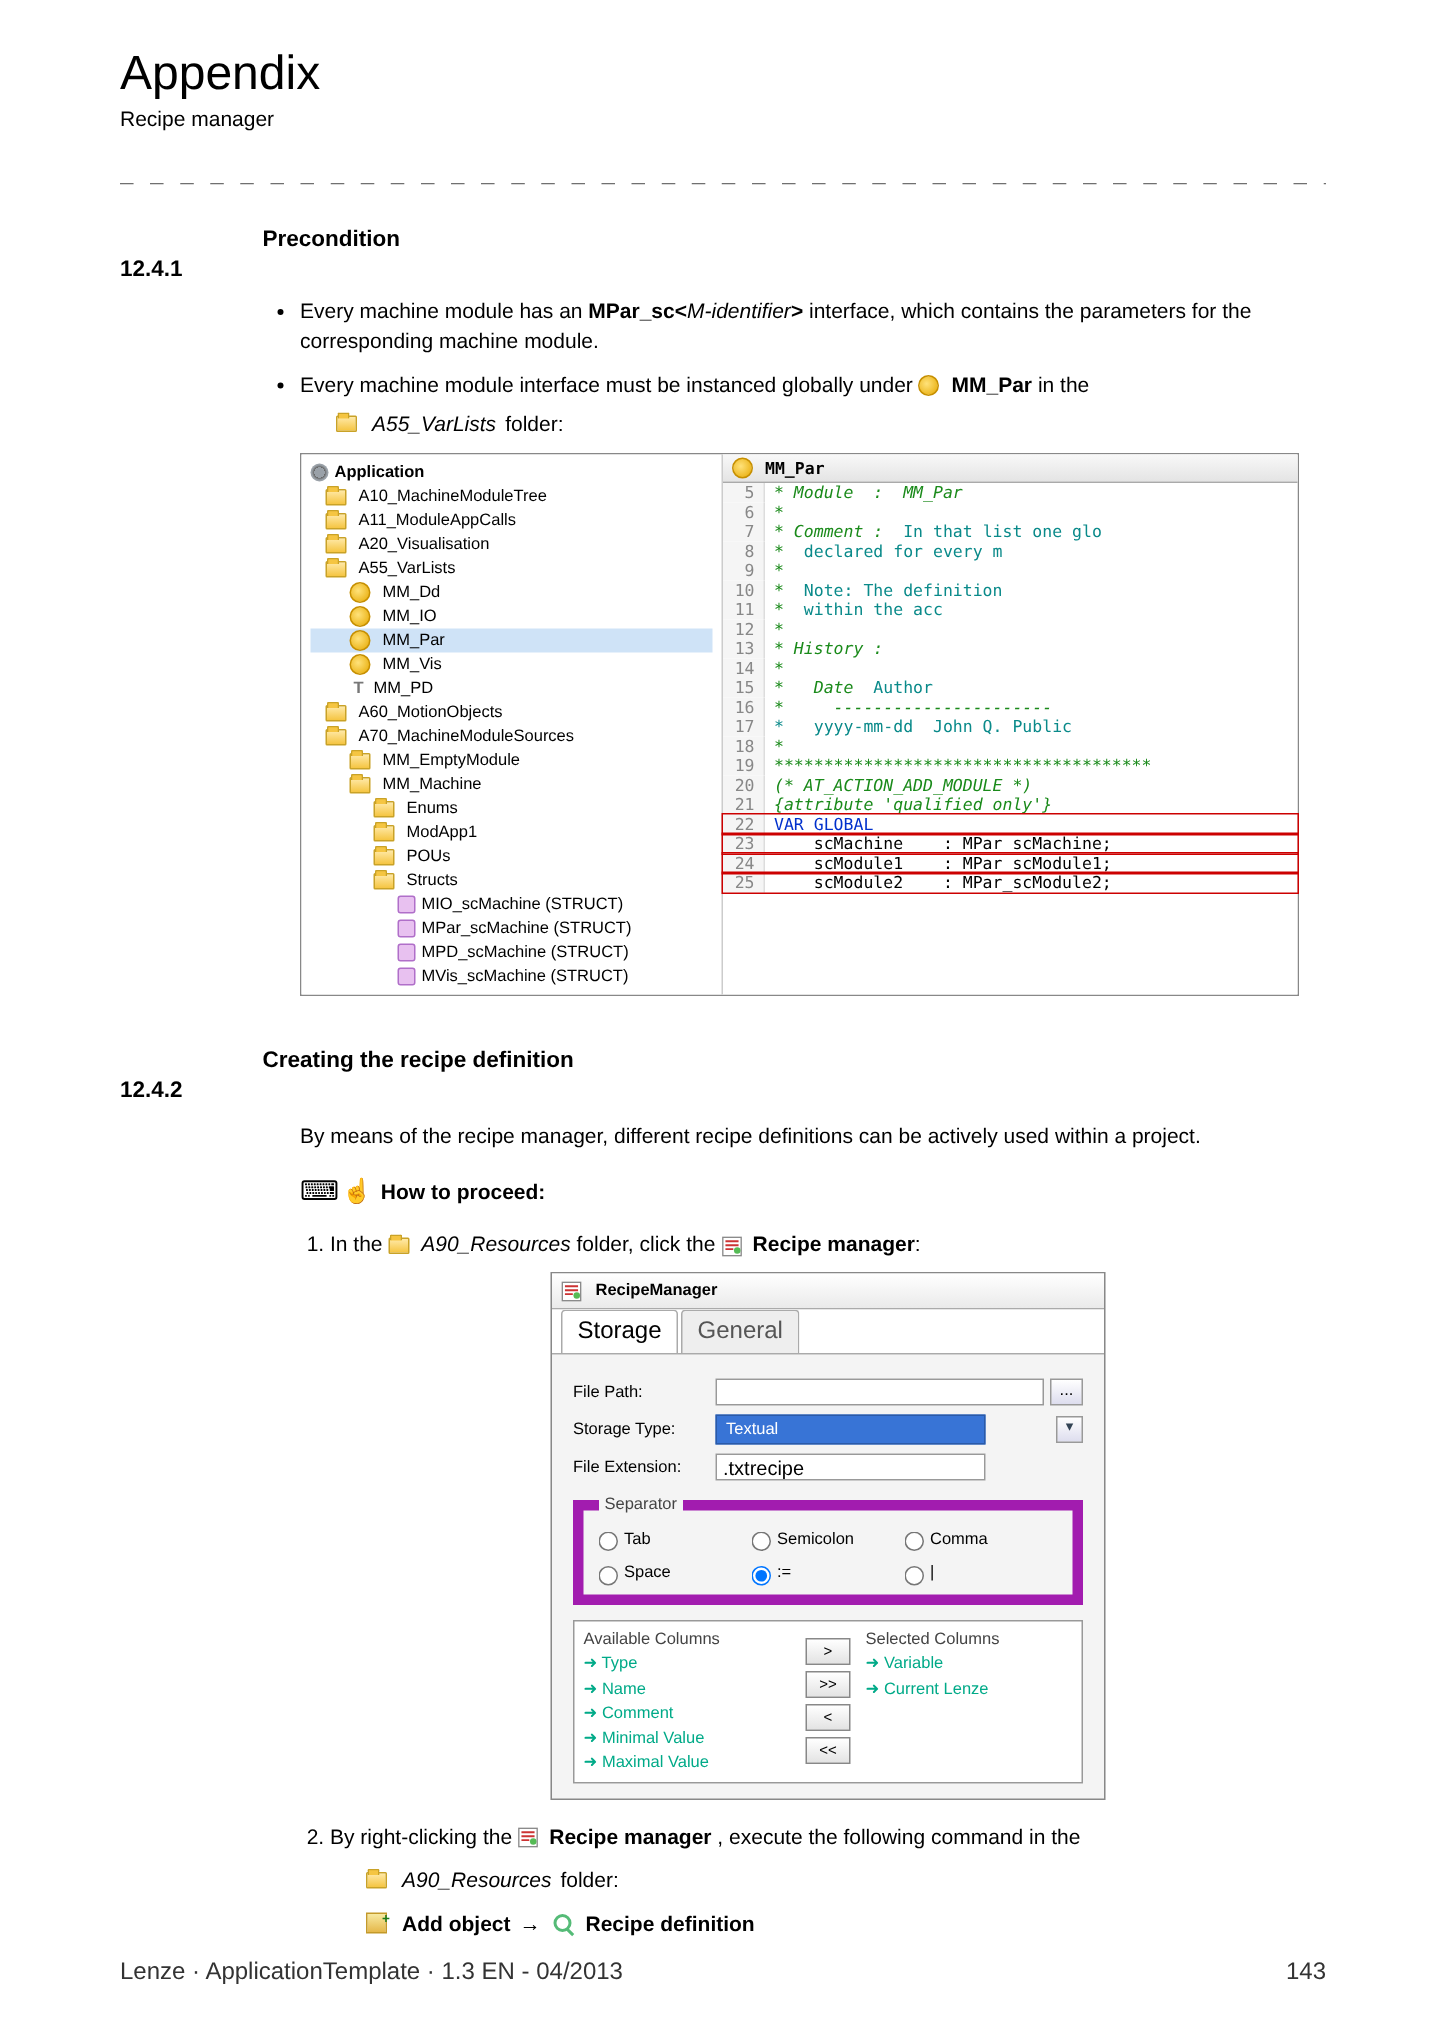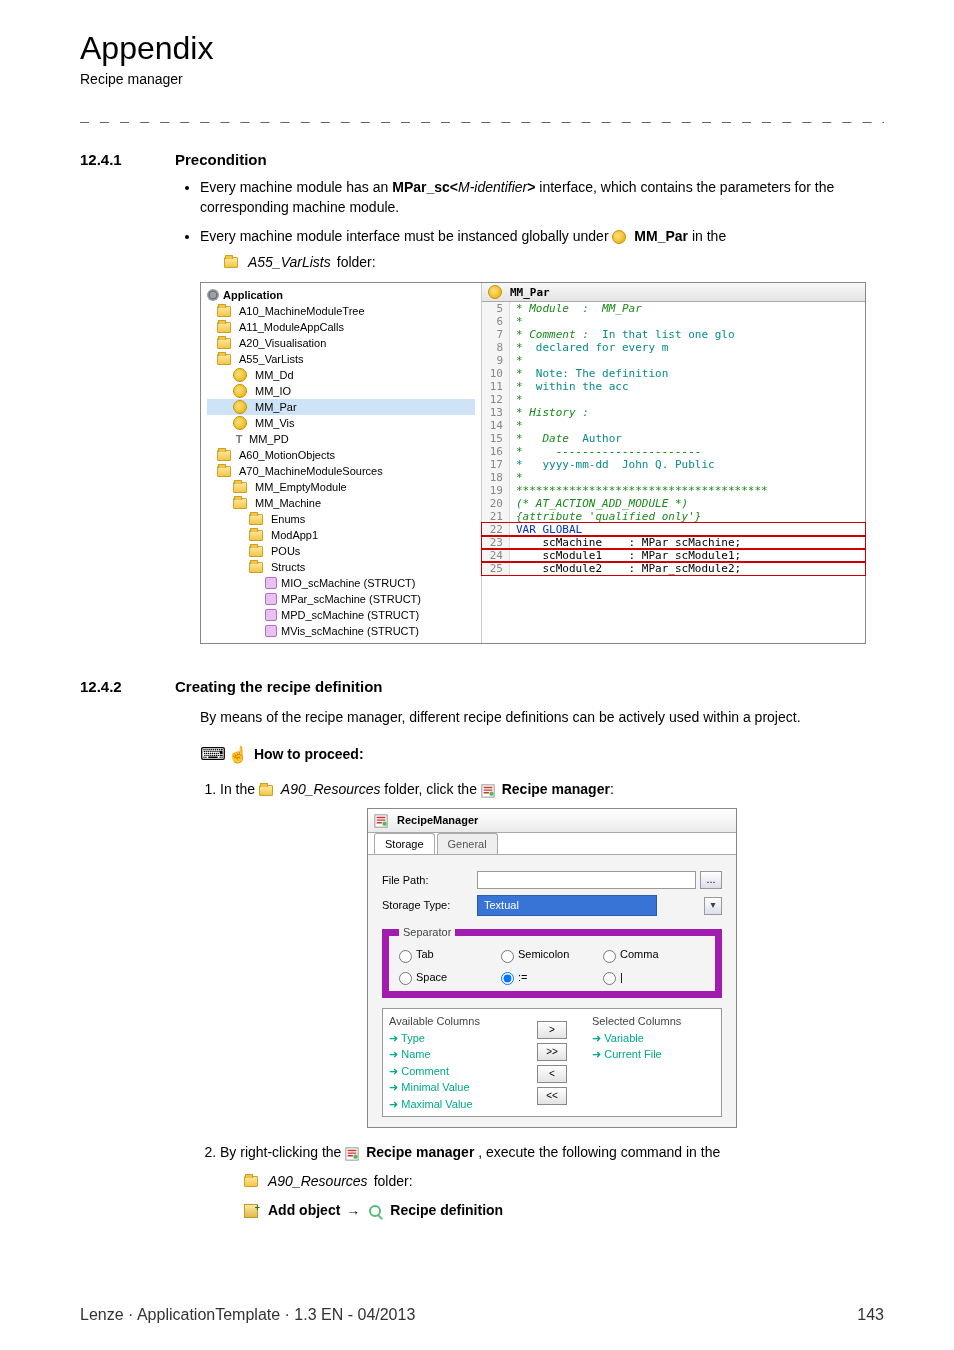--- a/index.html
+++ b/index.html
@@ -10,21 +10,21 @@
     font-family: "Segoe UI", Arial, sans-serif;
     color: #000;
     position: relative;
     padding: 30px 70px 30px 80px;
     font-size: 14px;
   }
   .header-title { font-size: 32px; font-weight: 400; }
   .header-sub { font-size: 14px; margin-top: 4px; }
   .dashes { letter-spacing: 1px; margin-top: 18px; font-family: monospace; font-size: 15px; white-space: nowrap; overflow: hidden; }
   .section-row { display: flex; margin-top: 28px; }
-  .section-num { width: 95px; font-weight: 700; font-size: 15px; }
+  .section-num { width: 95px; font-weight: 700; font-size: 15px; margin-top: 20px; }
   .section-title { font-weight: 700; font-size: 15px; }
   .indent { margin-left: 120px; }
   ul { list-style: disc; margin-left: 16px; }
   li { margin-top: 10px; line-height: 1.4; }
   .sub { margin-top: 6px; margin-left: 24px; display:flex; align-items:center; gap:6px;}
   .folder-icon { display:inline-block; width:14px; height:11px; background:linear-gradient(#ffe9a8,#f5c542); border:1px solid #c9a227; border-radius:1px; position:relative; vertical-align:middle; margin-right:4px;}
   .folder-icon::before{content:"";position:absolute;top:-3px;left:0;width:6px;height:3px;background:#f5c542;border:1px solid #c9a227;border-bottom:none;border-radius:1px 1px 0 0;}
   .gvl-icon { display:inline-block; width:14px; height:14px; background:radial-gradient(circle at 40% 40%, #ffe27a, #e6a800); border:1px solid #c68f00; border-radius:50%; vertical-align:middle; margin-right:4px;}
   .rm-icon { display:inline-block; width:14px; height:14px; vertical-align:middle; margin-right:3px; }
   
@@ -44,35 +44,35 @@
   .tabhdr { background:linear-gradient(#f8f8f8,#e4e4e4); border-bottom:1px solid #aaa; padding:2px 6px; display:flex; align-items:center; gap:4px;}
   .code-line { display:flex; }
   .gutter { width:28px; text-align:right; padding-right:6px; color:#888; background:#f5f5f5; border-right:1px solid #ddd;}
   .cgreen{color:#1a8a1a;font-style:italic;}
   .cblue{color:#0030cc;}
   .cteal{color:#0a8a8a;}
   .credbox{ outline:1px solid #c00; }
   
   .panel2 { width:370px; margin:8px auto 0 auto; border:1px solid #888; font-size:11px; font-family:Tahoma,sans-serif; background:#f4f4f4;}
   .panel2 .titlebar{ background:linear-gradient(#fff,#eaeaea); border-bottom:1px solid #aaa; padding:3px 6px; display:flex; align-items:center; gap:6px; font-weight:bold;}
-  .tabs2{display:flex; background:#fff; border-bottom:1px solid #aaa; padding-left:6px; font-size:11px;}
+  .tabs2{display:flex; background:#fff; border-bottom:1px solid #aaa; padding-left:6px; font-size:16px;}
   .tab2{border:1px solid #aaa; border-bottom:none; padding:2px 10px; background:#fff; margin-right:2px; border-radius:3px 3px 0 0;}
   .tab2.inactive{background:#eee;color:#555;}
   .form{padding:10px 14px;}
   .frow{display:flex; align-items:center; margin:6px 0;}
   .flabel{width:95px;}
   .selectbox{background:#3874d6;color:#fff;padding:1px 6px;border:1px solid #2a5aa8;width:180px;}
   .dropbtn{width:18px;height:18px;border:1px solid #999;background:linear-gradient(#fff,#dde);margin-left:2px;text-align:center;line-height:14px;font-size:10px;color:#345;}
   .txtinput{border:1px solid #999;background:#fff;height:18px;width:180px;padding:0 4px;}
   .dotbtn{width:22px;height:18px;border:1px solid #999;background:linear-gradient(#fff,#dde);margin-left:4px;text-align:center;line-height:14px;}
   fieldset.sep{border:7px solid #a21caf;margin-top:8px;padding:6px 10px;}
   fieldset.sep legend{padding:0 4px;color:#444;}
   .radios{display:grid;grid-template-columns:1fr 1fr 1fr;row-gap:6px;font-size:11px;}
   .radios label{display:flex;align-items:flex-end;gap:4px;}
-  .cols{display:flex;border:1px solid #999;margin-top:10px;background:#fff;gap:15px;}
+  .cols{display:flex;border:1px solid #999;margin-top:10px;background:#fff;}
   .colbox{flex:1;padding:4px 6px;}
   .colbox .chead{color:#444;}
   .colbtns{display:flex;flex-direction:column;gap:4px;justify-content:center;padding:4px;}
   .colbtns button{width:30px;height:18px;font-size:10px;border:1px solid #888;background:linear-gradient(#fff,#e3e3e3);}
   .arrowcol{color:#0a8;}
   .how-icon{display:inline-flex;align-items:center;gap:2px;vertical-align:middle;margin-right:6px;}
   .hand{font-size:16px;}
   
   .footer{position:absolute;bottom:26px;left:80px;right:70px;display:flex;justify-content:space-between;font-size:16px;color:#333;}
   ol.steps{margin-left:140px;margin-top:10px;}
@@ -345,20 +345,24 @@
           <div class="flabel">File Path:</div>
           <input class="txtinput" style="flex: 1 1 0%;">
           <div class="dotbtn">...</div>
         </div>
         <div class="frow">
           <div class="flabel">Storage Type:</div>
           <div class="selectbox">Textual</div>
           <div style="flex:1"></div>
           <div class="dropbtn">▾</div>
         </div>
+        <div class="frow">
+          <div class="flabel">File Extension:</div>
+          <input class="txtinput" value=".txtrecipe" style="">
+        </div>
         <fieldset class="sep">
           <legend>Separator</legend>
           <div class="radios">
             <label>
                 <input type="radio" name="sep" style="">
                 <span>Tab</span>
               </label>
             <label>
                 <input type="radio" name="sep" style="">
                 <span>Semicolon</span>
@@ -392,21 +396,21 @@
           </div>
           <div class="colbtns">
             <button>&gt;</button>
             <button>&gt;&gt;</button>
             <button>&lt;</button>
             <button>&lt;&lt;</button>
           </div>
           <div class="colbox">
             <div class="chead">Selected Columns</div>
             <div class="arrowcol">➜ <span>Variable</span></div>
-            <div class="arrowcol">➜ <span>Current File</span></div>
+            <div class="arrowcol">➜ <span>Current Lenze</span></div>
           </div>
         </div>
       </div>
     </div>
 
   </li>
   <li>
     <span>By right-clicking the </span>
     <svg class="rm-icon" viewBox="0 0 16 16">
         <rect x="1" y="1" width="14" height="14" fill="#fff" stroke="#888"></rect>

